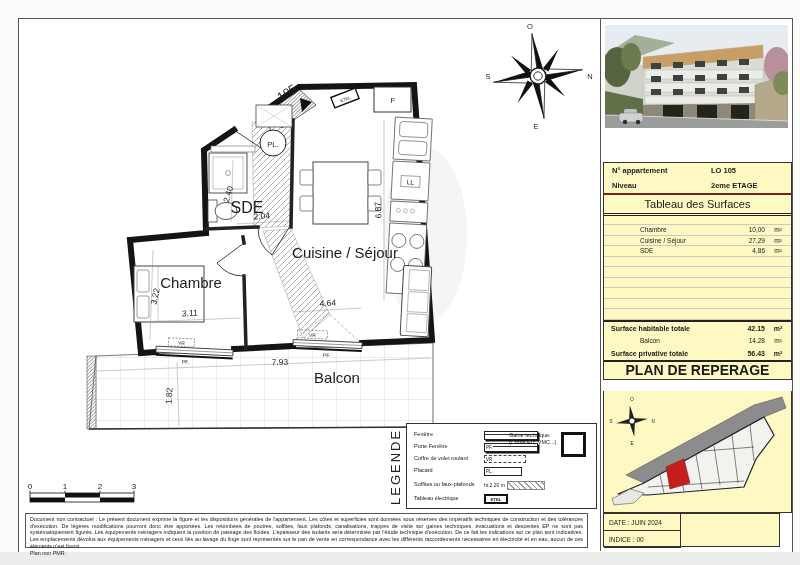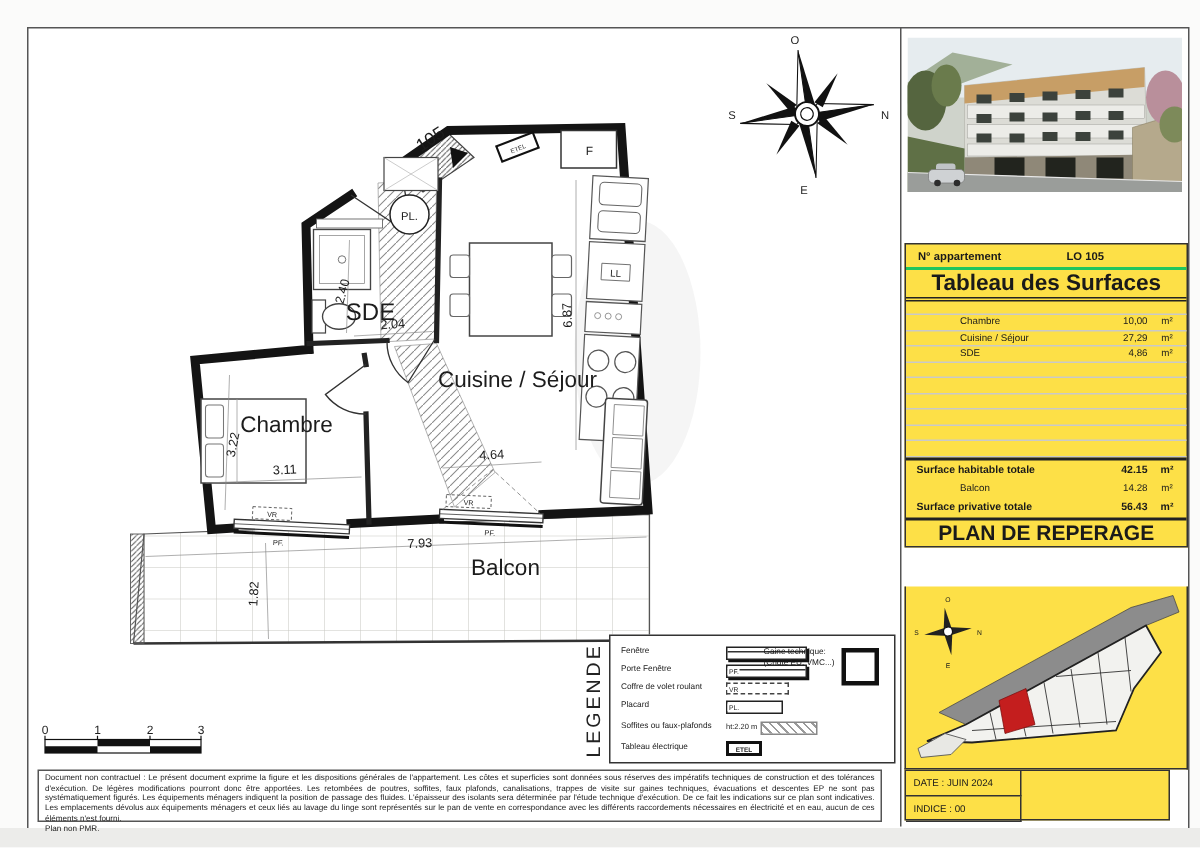--- a/index.html
+++ b/index.html
@@ -3,25 +3,25 @@
 <meta charset="utf-8">
 <style>
   html,body{margin:0;padding:0;}
   body{width:800px;height:565px;position:relative;background:#fbfbfa;font-family:"Liberation Sans",sans-serif;color:#1a1a1a;overflow:hidden;}
   .abs{position:absolute;}
   .frame{left:18px;top:18px;width:773px;height:533px;border:1px solid #555;background:#fff;}
   .divider{left:600px;top:18px;width:1px;height:533px;background:#555;}
   .bottom-strip{left:0;top:552px;width:800px;height:13px;background:#ececea;}
   svg text{fill:#1c1c1c;}
   
-  .panel-box{border:1px solid #333;background:#fde047;box-sizing:border-box;}
+  .panel-box{border:1px solid #333;background:#fef9c3;box-sizing:border-box;}
   .irow{display:flex;align-items:center;height:15px;font-size:7.5px;font-weight:bold;padding-left:8px;}
   .irow .val{width:80px;text-align:left;}
   .irow .lbl{flex:1;}
-  .surf-head{height:18px;line-height:18px;text-align:center;font-size:15px;font-weight:bold;border-top:2px solid #22c55e;border-bottom:3px double #222;}
+  .surf-head{height:18px;line-height:18px;text-align:center;font-size:11px;font-weight:normal;border-top:2px solid #7f1d1d;border-bottom:3px double #222;}
   .spacer-row{height:8px;border-bottom:1px solid #c9c9c9;}
   .srow{display:flex;align-items:center;height:10.5px;font-size:6.5px;border-bottom:1px solid #c9c9c9;box-sizing:border-box;}
   .srow .lbl{flex:1;padding-left:36px;}
   .srow .val{width:34px;text-align:right;}
   .srow .unit{width:26px;text-align:center;}
   .trow{display:flex;align-items:center;font-size:7px;box-sizing:border-box;}
   .trow .lbl{flex:1;padding-left:7px;}
   .trow.sub .lbl{padding-left:36px;}
   .trow .val{width:34px;text-align:right;}
   .trow .unit{width:26px;text-align:center;}
@@ -368,20 +368,24 @@
   <rect x="14" y="88" width="24" height="9" rx="3" fill="#cfd2d4" stroke="#7a7a7a" stroke-width="0.5"></rect>
   <circle cx="20" cy="97" r="2.2" fill="#2c2c2c"></circle>
   <circle cx="33" cy="97" r="2.2" fill="#2c2c2c"></circle>
 </svg>
 
 <div class="abs panel-box" style="left:603px;top:162px;width:189px;">
   <div class="irow">
     <span class="lbl">N° appartement</span>
     <span class="val">LO 105</span>
   </div>
+  <div class="irow">
+    <span class="lbl">Niveau</span>
+    <span class="val">2eme ETAGE</span>
+  </div>
   <div class="surf-head">Tableau des Surfaces</div>
   <div class="spacer-row"></div>
   <div class="srow">
     <span class="lbl">Chambre</span>
     <span class="val">10,00</span>
     <span class="unit">m²</span>
   </div>
   <div class="srow">
     <span class="lbl">Cuisine / Séjour</span>
     <span class="val">27,29</span>

